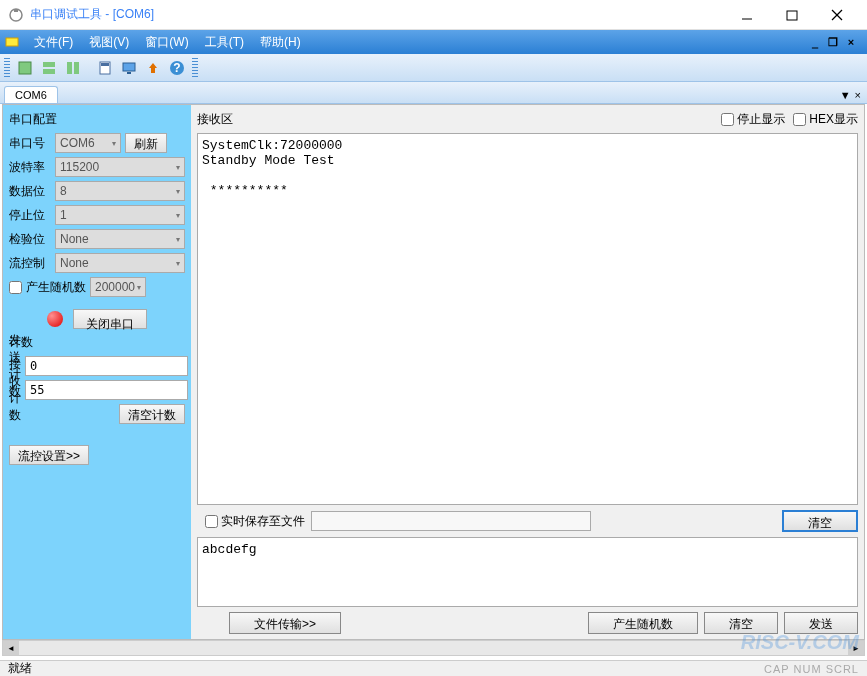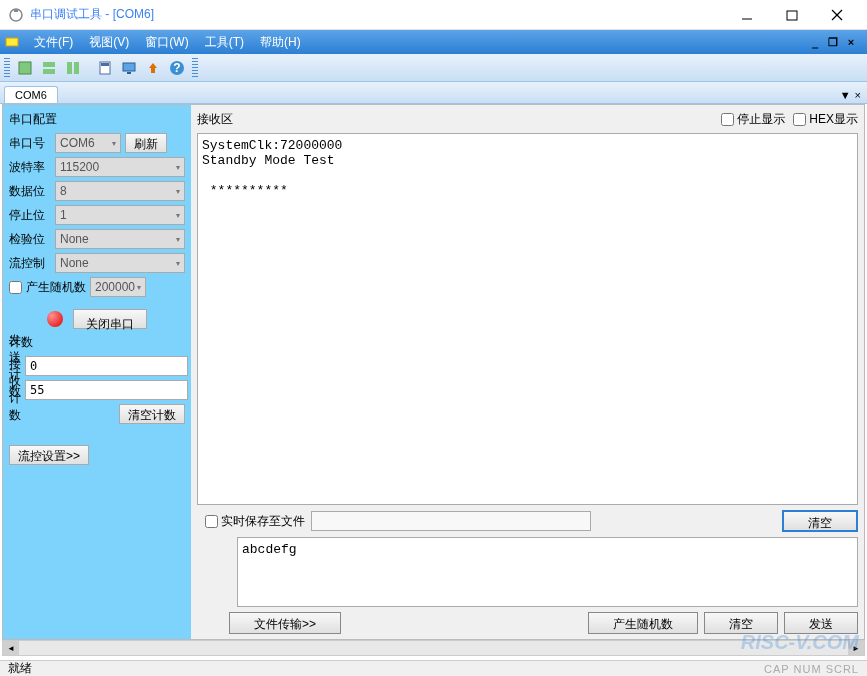--- a/index.html
+++ b/index.html
@@ -43,21 +43,21 @@
 .check-item { display: flex; align-items: center; gap: 3px; margin-left: 8px; }
 .check-item input { width: 13px; height: 13px; }
 .recv-box { flex: 1; background: #fff; border: 1px solid #aaa; padding: 4px; font-family: "Courier New", monospace; font-size: 13px; white-space: pre; overflow: auto; }
 .file-row { display: flex; align-items: center; gap: 6px; height: 24px; }
 .file-input { width: 280px; height: 20px; border: 1px solid #aaa; background: #f8f8f8; }
 .big-btn { background: linear-gradient(#f8f8f8,#e0e0e0); border: 1px solid #888; padding: 3px 24px; cursor: pointer; font-size: 12px; height: 22px; }
 .big-btn.accent { border: 2px solid #2b7fd4; }
 .send-header { display: flex; align-items: center; height: 20px; }
 .send-header .sh-title { flex: 1; }
 .interval-input { width: 46px; height: 18px; border: 1px solid #333; background: #fff; padding: 0 2px; font-family: monospace; text-align: left; }
-.send-box { height: 70px; background: #fff; border: 1px solid #aaa; padding: 4px; font-family: "Courier New", monospace; font-size: 13px; overflow: auto; margin-left: 40px; }
+.send-box { height: 70px; background: #fff; border: 1px solid #aaa; padding: 4px; font-family: "Courier New", monospace; font-size: 13px; overflow: auto; }
 .send-footer { display: flex; align-items: center; gap: 6px; height: 24px; margin-left: 32px; }
 .hscroll { position: absolute; left: 2px; right: 2px; bottom: 20px; height: 16px; background: #e8e8e8; border: 1px solid #ccc; display: flex; align-items: center; }
 .hscroll .sb-arrow { width: 16px; height: 14px; background: #d0d0d0; display: flex; align-items: center; justify-content: center; font-size: 8px; cursor: pointer; }
 .statusbar { position: absolute; left: 0; right: 0; bottom: 0; height: 16px; background: #f0f0f0; border-top: 1px solid #ccc; display: flex; align-items: center; padding: 0 8px; font-size: 12px; }
 .statusbar .status-text { flex: 1; }
 .statusbar .status-right { color: #aaa; font-size: 11px; letter-spacing: 1px; }
 .watermark { position: absolute; right: 8px; bottom: 22px; color: rgba(80,150,220,0.35); font-size: 20px; font-weight: bold; font-style: italic; pointer-events:none;margin-top:24px; }
 </style>
 </head>
 <body>

